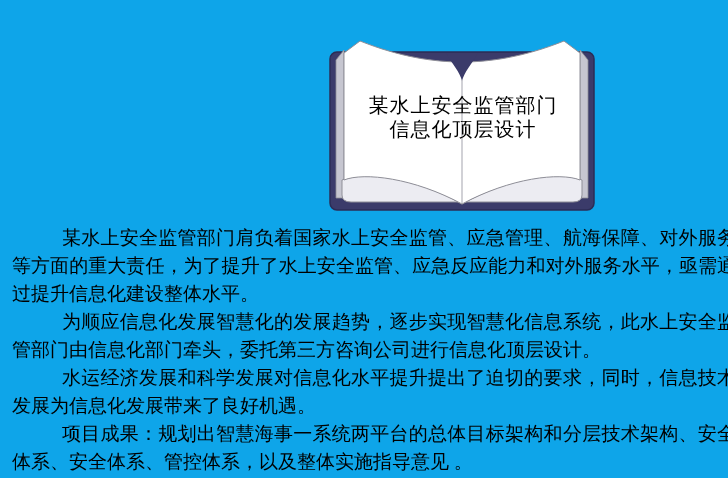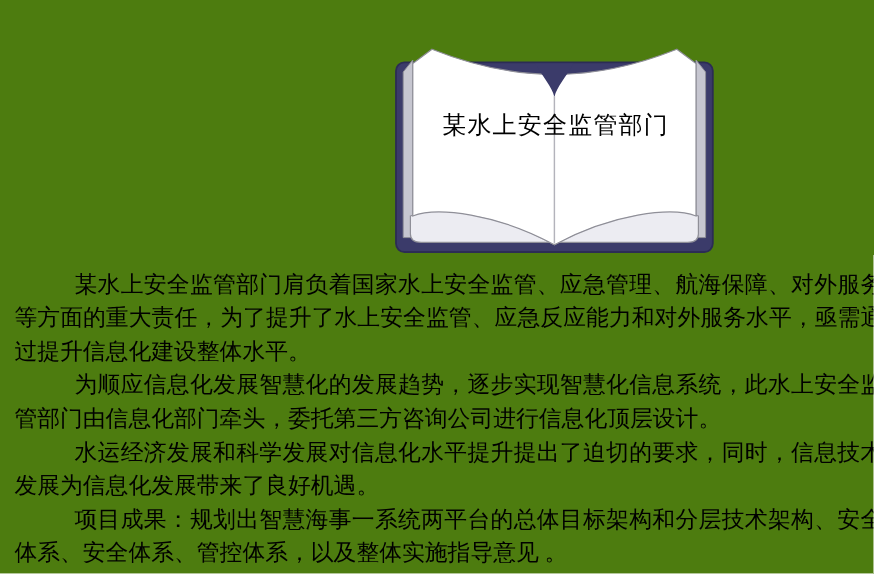--- a/index.html
+++ b/index.html
@@ -1,20 +1,20 @@
 <!DOCTYPE html>
 <html><head>
 <meta charset="utf-8">
 <style>
   html, body { margin: 0; padding: 0; background: #ffffff; }
   .page {
     position: relative;
     width: 728px;
     height: 478px;
-    background: #4d7c0f;
+    background: #0ea5e9;
     overflow: hidden;
     font-family: "Liberation Serif", "DejaVu Serif", serif;
   }
   .book {
     position: absolute;
     left: 328px;
     top: 34px;
     width: 270px;
     height: 180px;
   }
@@ -63,20 +63,21 @@
       <path d="M 14,146 C 36,137 86,143 134,170 C 182,143 232,137 254,146 L 254,161 Q 254,168 245,168 L 23,168 Q 14,168 14,161 Z" stroke="#8f8f98" stroke-width="1" fill="#ececf2"></path>
 
       <path d="M 32,7 C 72,23 106,28 134,28 C 162,28 196,23 236,7 L 252,19 L 252,146 C 232,138 182,144 134,170 C 86,144 36,138 16,146 L 16,19 Z" stroke="#8f8f98" stroke-width="1" fill="#ffffff"></path>
 
       <path d="M 118,19 L 150,19 C 144,30 136,38 134,47 C 132,38 124,30 118,19 Z" fill="#3b3b6a"></path>
 
       <line x1="134" y1="46" x2="134" y2="169" stroke-width="1.2" stroke="#b3b3bb"></line>
     </svg>
     <div class="book-title">
       <div>某水上安全监管部门</div>
+      <div>信息化顶层设计</div>
     </div>
   </div>
 
   <div class="body-text">
     <p>某水上安全监管部门肩负着国家水上安全监管、应急管理、航海保障、对外服务等方面的重大责任，为了提升了水上安全监管、应急反应能力和对外服务水平，亟需通过提升信息化建设整体水平。</p>
     <p>为顺应信息化发展智慧化的发展趋势，逐步实现智慧化信息系统，此水上安全监管部门由信息化部门牵头，委托第三方咨询公司进行信息化顶层设计。</p>
     <p>水运经济发展和科学发展对信息化水平提升提出了迫切的要求，同时，信息技术发展为信息化发展带来了良好机遇。</p>
     <p>项目成果：规划出智慧海事一系统两平台的总体目标架构和分层技术架构、安全体系、安全体系、管控体系，以及整体实施指导意见 。</p>
   </div>
 

